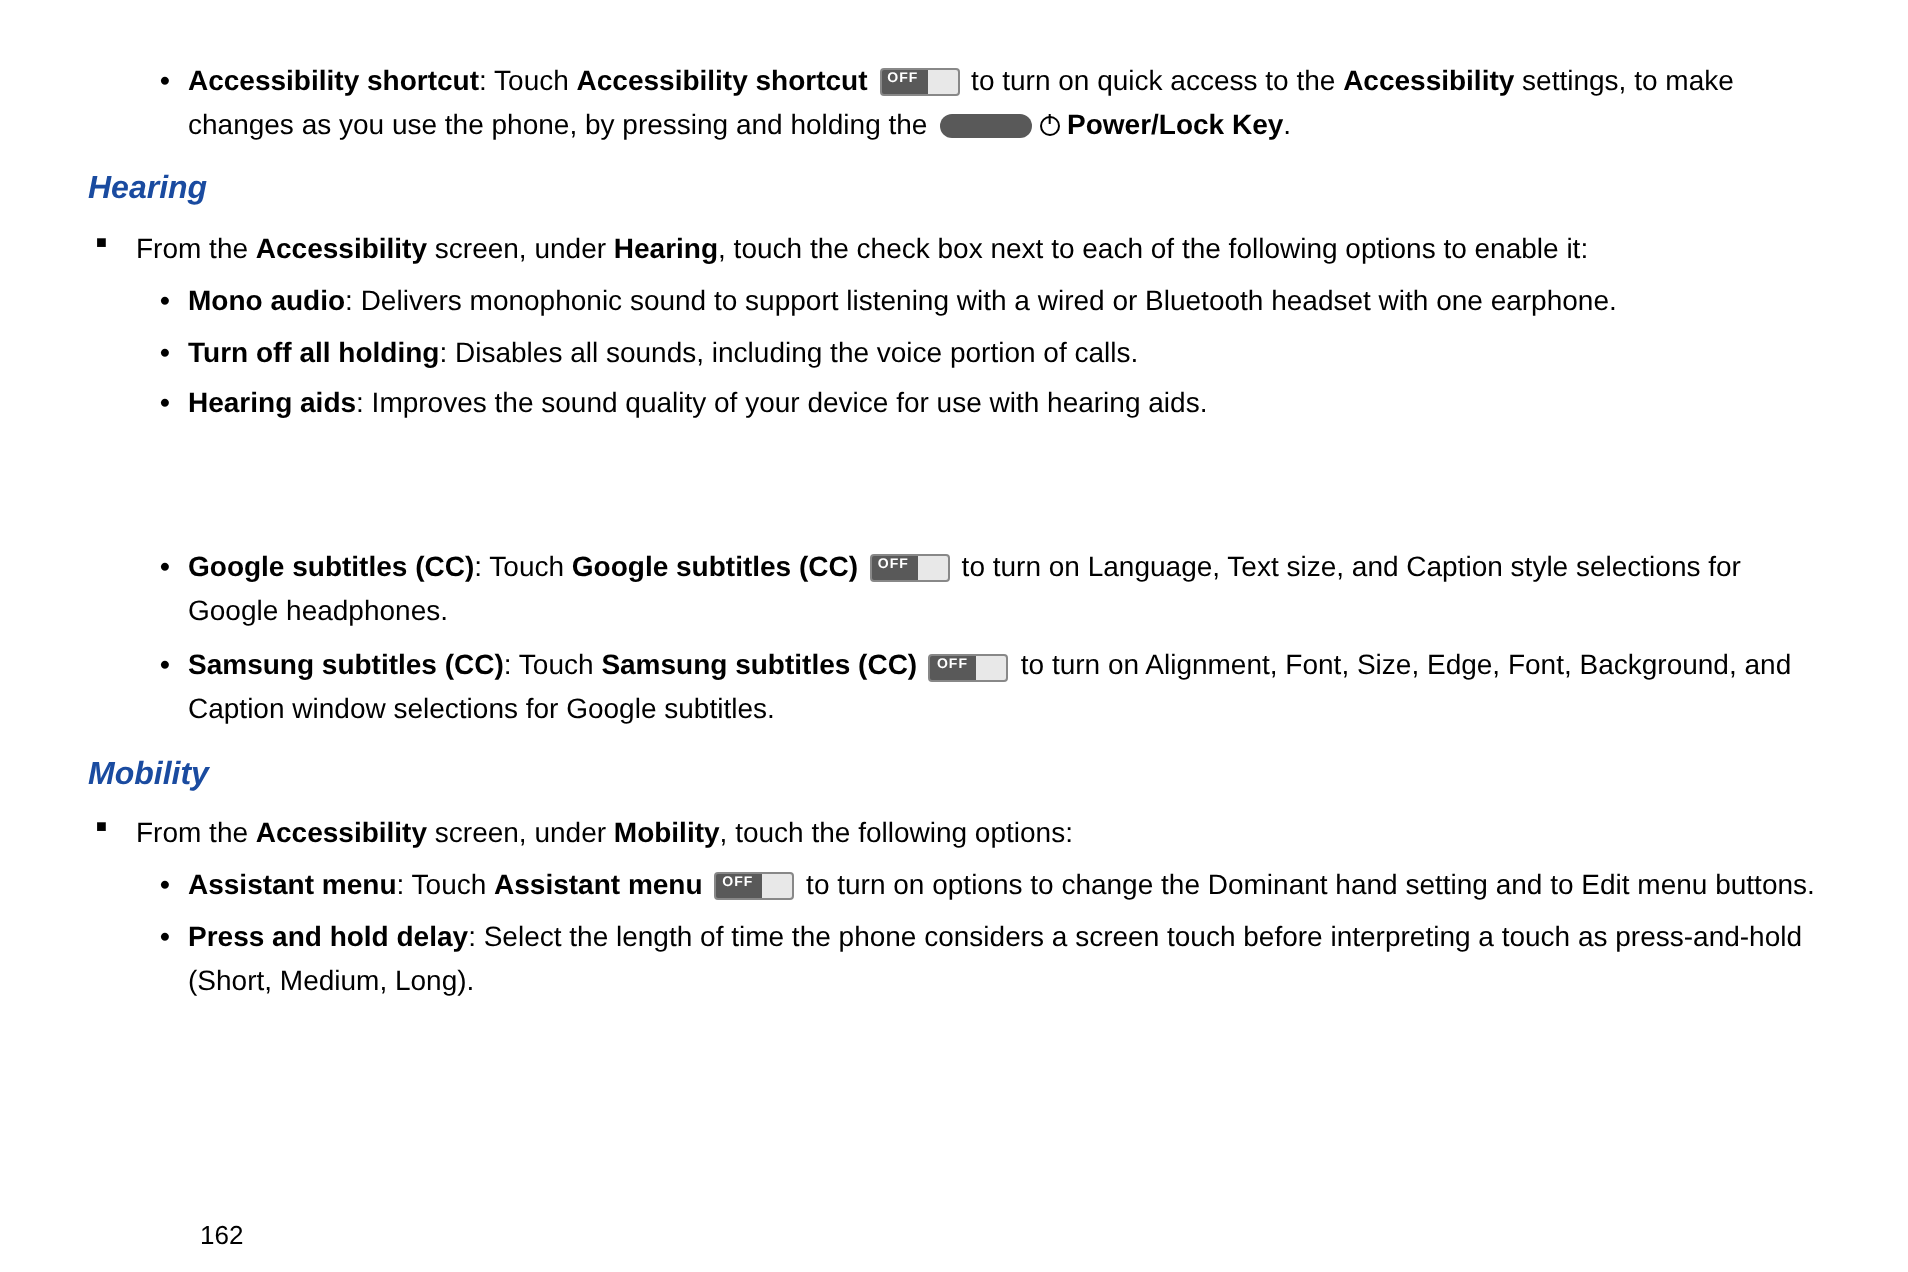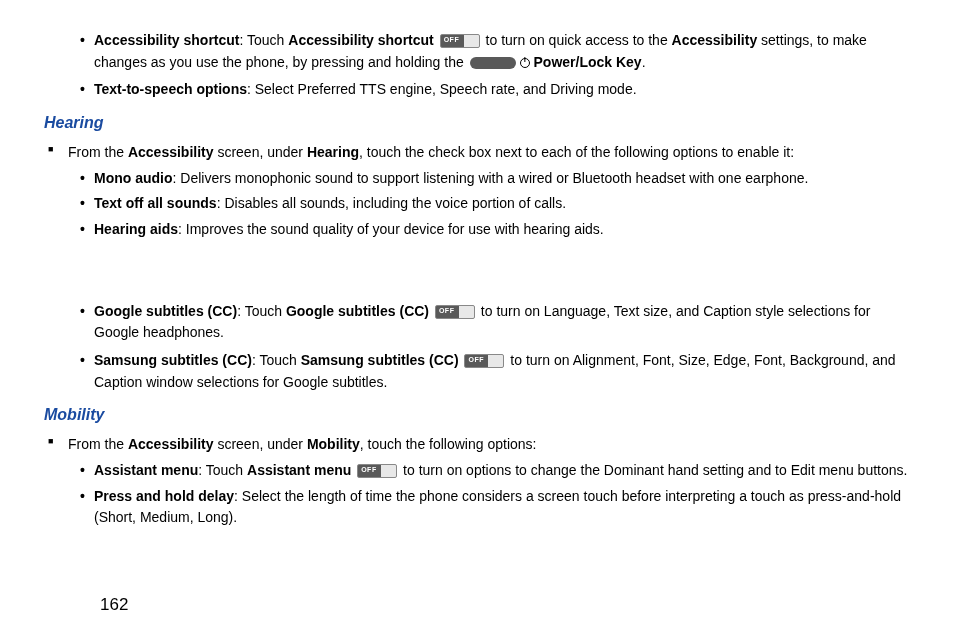--- a/index.html
+++ b/index.html
@@ -133,50 +133,47 @@
       position: absolute;
       top: -2px;
       left: 50%;
       transform: translateX(-50%);
       width: 1.3px;
       height: 5px;
       background: #000;
     }
     .page-num {
       position: absolute;
-      bottom: 18px;
+      bottom: 8px;
       left: 100px;
-      font-size: 17px;
+      font-size: 13px;
     }
   </style>
 </head>
 <body>
 
 <div class="columns">
 
   <div class="col">
     <ul class="top-bullets">
       <li>
         <strong>Accessibility shortcut</strong><span>: Touch </span><strong>Accessibility shortcut</strong>
         <span class="toggle-off"></span><span> to turn on quick access to the </span><strong>Accessibility</strong><span> settings, to make changes as you use the phone, by pressing and holding the </span><span class="pill-key"></span><span class="power-icon"></span>
         <strong>Power/Lock Key</strong><span>.</span>
       </li>
-      <li>
-        <strong>Text-to-speech options</strong><span>: Select Preferred TTS engine, Speech rate, and Driving mode.</span>
-      </li>
     </ul>
 
     <div class="heading">Hearing</div>
 
     <ul class="square-list">
       <li>
         <span>From the </span><strong>Accessibility</strong><span> screen, under </span><strong>Hearing</strong><span>, touch the check box next to each of the following options to enable it:</span>
         <ul class="bullet-list">
           <li><strong>Mono audio</strong><span>: Delivers monophonic sound to support listening with a wired or Bluetooth headset with one earphone.</span></li>
-          <li><strong>Text off all sounds</strong><span>: Disables all sounds, including the voice portion of calls.</span></li>
+          <li><strong>Turn off all holding</strong><span>: Disables all sounds, including the voice portion of calls.</span></li>
           <li><strong>Hearing aids</strong><span>: Improves the sound quality of your device for use with hearing aids.</span></li>
         </ul>
       </li>
     </ul>
   </div>
 
   <div class="col">
     <ul class="top-bullets">
       <li>
         <strong>Google subtitles (CC)</strong><span>: Touch </span><strong>Google subtitles (CC)</strong>

